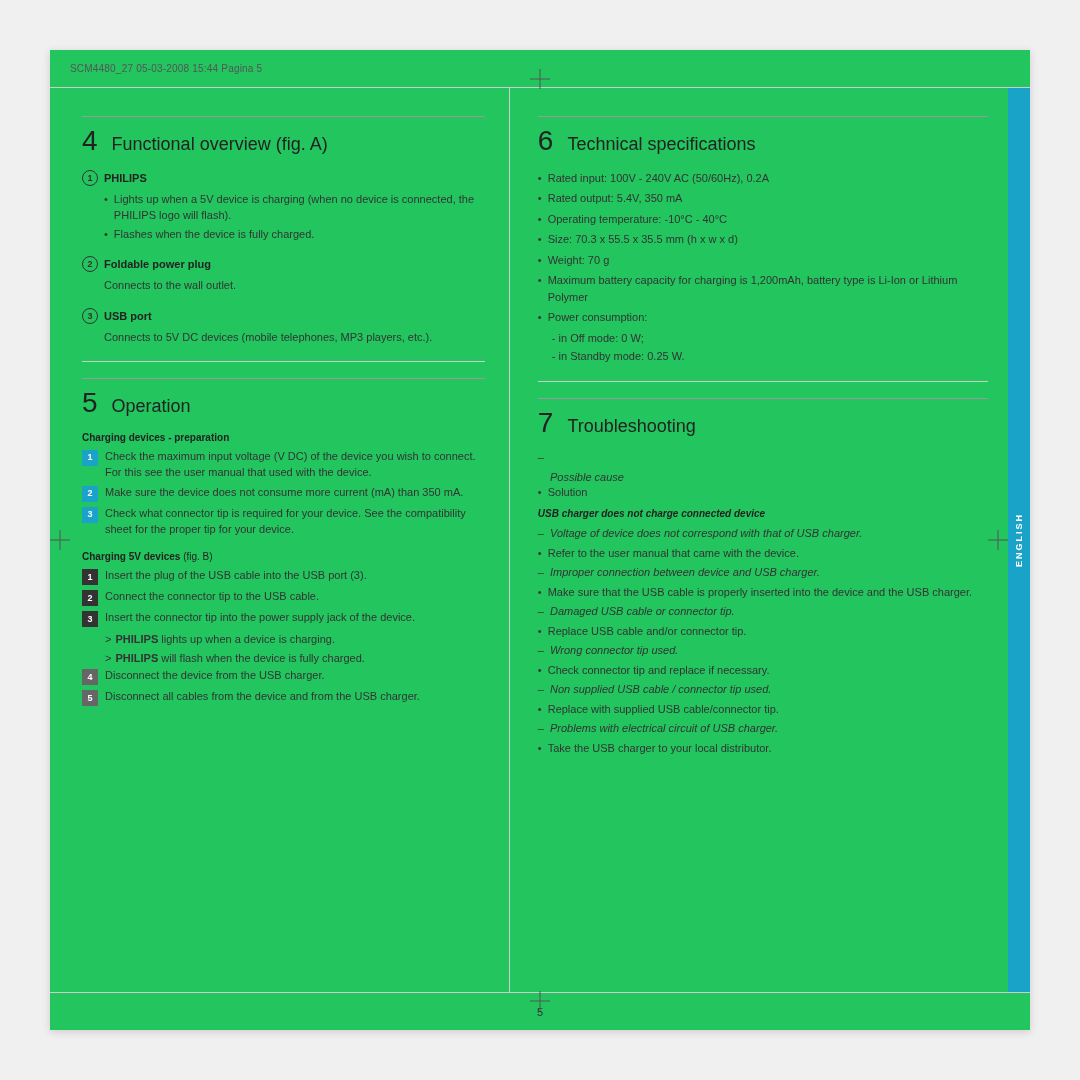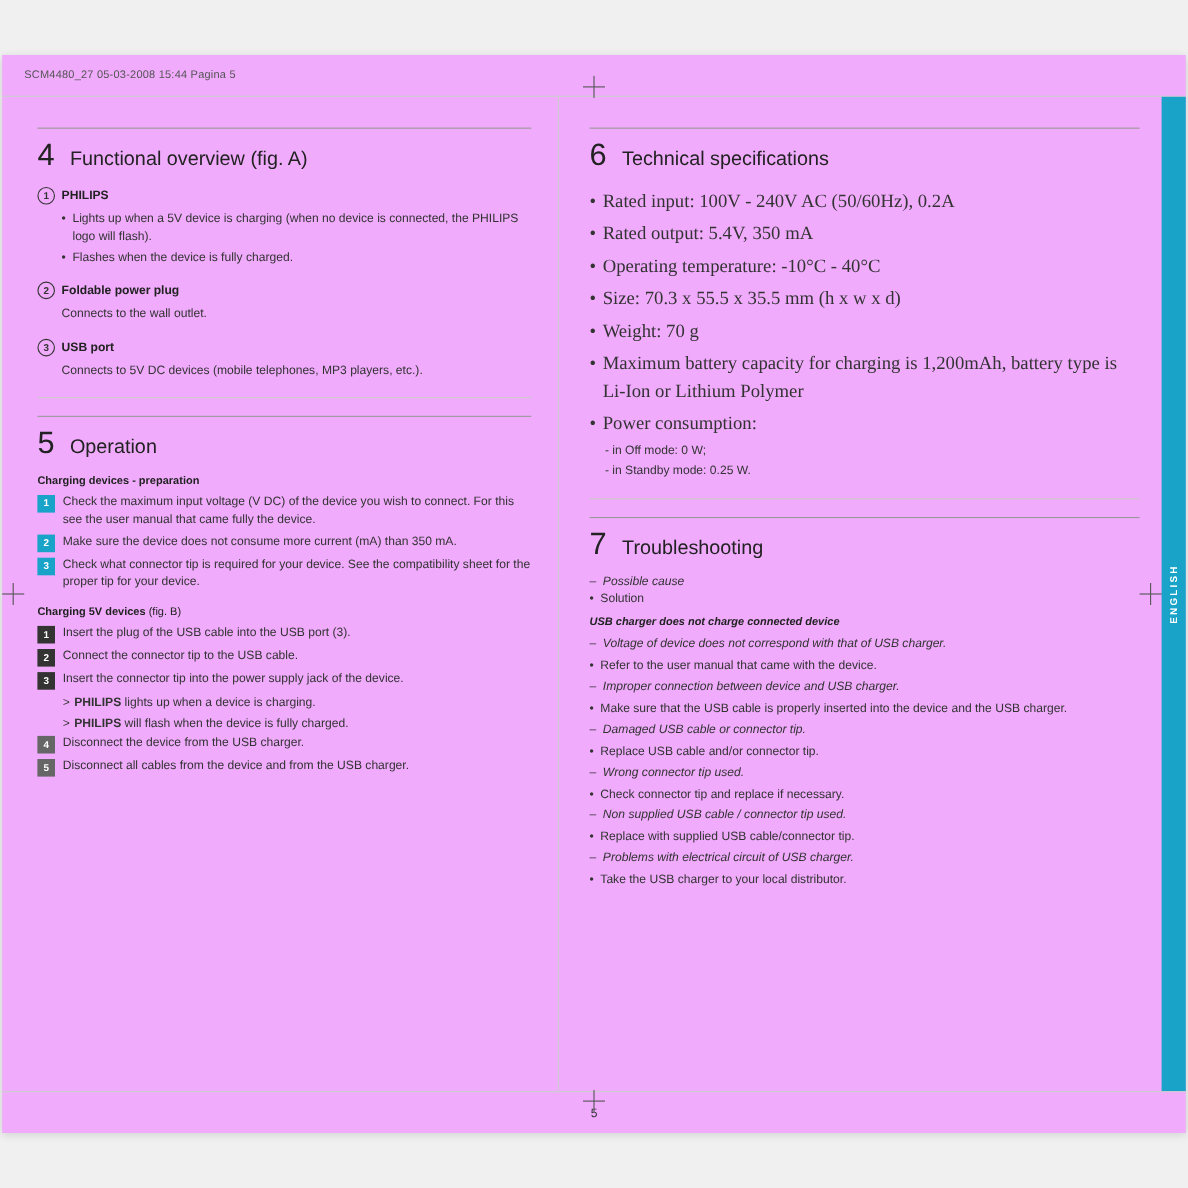--- a/index.html
+++ b/index.html
@@ -8,23 +8,23 @@
       width: 1080px;
       height: 1080px;
       background: #f0f0f0;
       display: flex;
       align-items: center;
       justify-content: center;
       font-family: Arial, Helvetica, sans-serif;
     }
 
     .page-container {
-      width: 1076px;
+      width: 980px;
       height: 980px;
-      background: #f0abfc;
+      background: #22c55e;
       position: relative;
       padding: 16px;
       box-shadow: 0 2px 8px rgba(0,0,0,0.15);
     }
 
     
     .header-bar {
       position: absolute;
       top: 0;
       left: 0;
@@ -316,24 +316,23 @@
     .specs-list {
       list-style: none;
       padding: 0;
       margin: 0;
     }
 
     .specs-list li {
       display: flex;
       align-items: flex-start;
       margin-bottom: 4px;
-      font-size: 17px;
+      font-size: 11px;
       color: #333;
       line-height: 1.5;
-      font-family: Liberation Serif, serif;
     }
 
     .specs-list li::before {
       content: '•';
       margin-right: 6px;
       flex-shrink: 0;
     }
 
     .specs-indent {
       padding-left: 14px;
@@ -523,21 +522,21 @@
       <div class="section-header">
         <span class="section-number">5</span>
         <span class="section-title">Operation</span>
       </div>
 
       <div class="numbered-section">
         <div class="numbered-section-title">Charging devices - preparation</div>
 
         <div class="num-item">
           <div class="num-badge">1</div>
-          <div class="num-item-text">Check the maximum input voltage (V DC) of the device you wish to connect. For this see the user manual that came fully the device.</div>
+          <div class="num-item-text">Check the maximum input voltage (V DC) of the device you wish to connect. For this see the user manual that used with the device.</div>
         </div>
         <div class="num-item">
           <div class="num-badge">2</div>
           <div class="num-item-text">Make sure the device does not consume more current (mA) than 350 mA.</div>
         </div>
         <div class="num-item">
           <div class="num-badge">3</div>
           <div class="num-item-text">Check what connector tip is required for your device. See the compatibility sheet for the proper tip for your device.</div>
         </div>
       </div>
@@ -603,21 +602,21 @@
       <hr class="section-divider">
 
       <div class="section-header">
         <span class="section-number">7</span>
         <span class="section-title">Troubleshooting</span>
       </div>
 
       <div class="trouble-legend">
         <div class="trouble-dash">
           <span class="dash-mark">–</span>
-          <span style="">Possible cause</span>
+          <span style="margin-top:20px;">Possible cause</span>
         </div>
         <div class="trouble-bullet">
           <span>Solution</span>
         </div>
       </div>
 
       <div class="trouble-problem-title">USB charger does not charge connected device</div>
 
       <div class="trouble-items">
 

